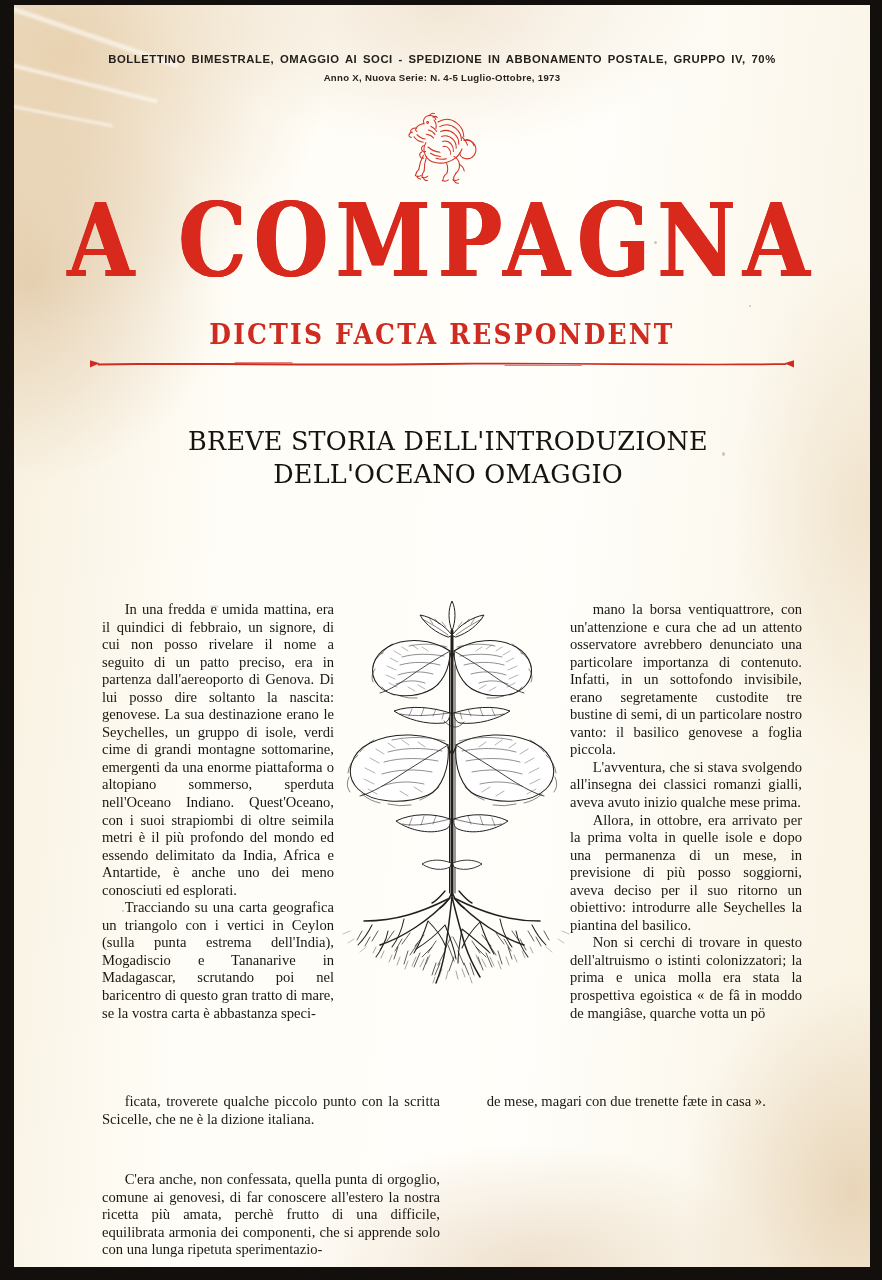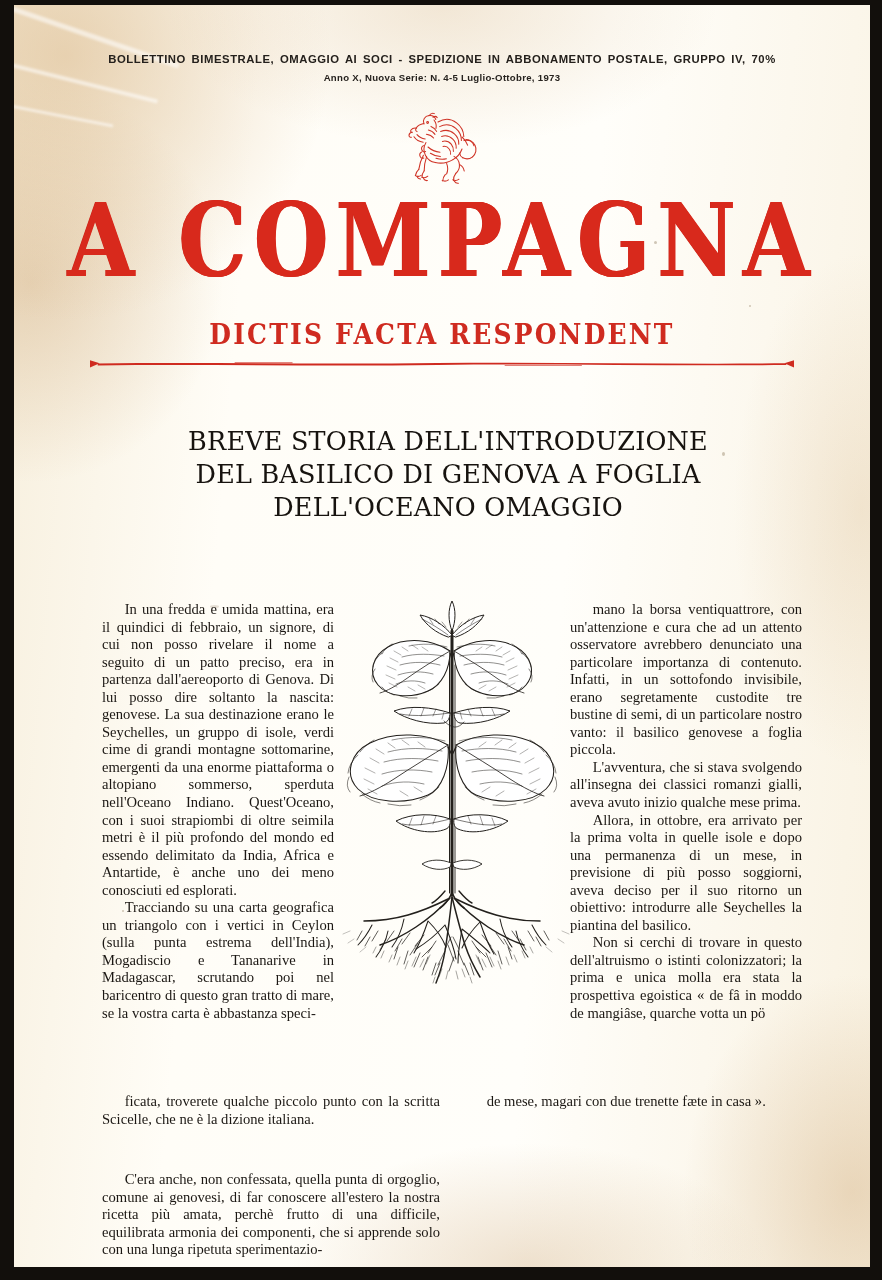--- a/index.html
+++ b/index.html
@@ -165,21 +165,20 @@
         <path d="M730 3.2 L720 6.2 L730 10.4 Z" fill="#cf2b20"></path>
         <path d="M8 6.5 C120 5.2, 240 7.4, 360 6.0 C480 4.8, 600 7.6, 722 6.3
                  L722 8.0 C600 9.2, 480 6.6, 360 8.0 C240 9.4, 120 7.2, 8 8.4 Z" fill="#cf2b20"></path>
         <rect x="150" y="5.2" width="60" height="1.1" fill="#cf2b20" opacity=".7"></rect>
         <rect x="430" y="8.0" width="80" height="1.0" fill="#cf2b20" opacity=".6"></rect>
       </svg>
     </div>
 
     <div class="article-title">
       <div>BREVE STORIA DELL'INTRODUZIONE</div>
-      <div>DEL BASILICO DI GENOVA A FOGLIA</div>
       <div>DELL'OCEANO OMAGGIO</div>
     </div>
 
     <div class="plant">
       <svg viewBox="0 0 242 460">
         <defs>
           <g id="vein">
             <path d="M0 0 L30 0" stroke="#2a2622" stroke-width=".7" fill="none"></path>
           </g>
         </defs>

